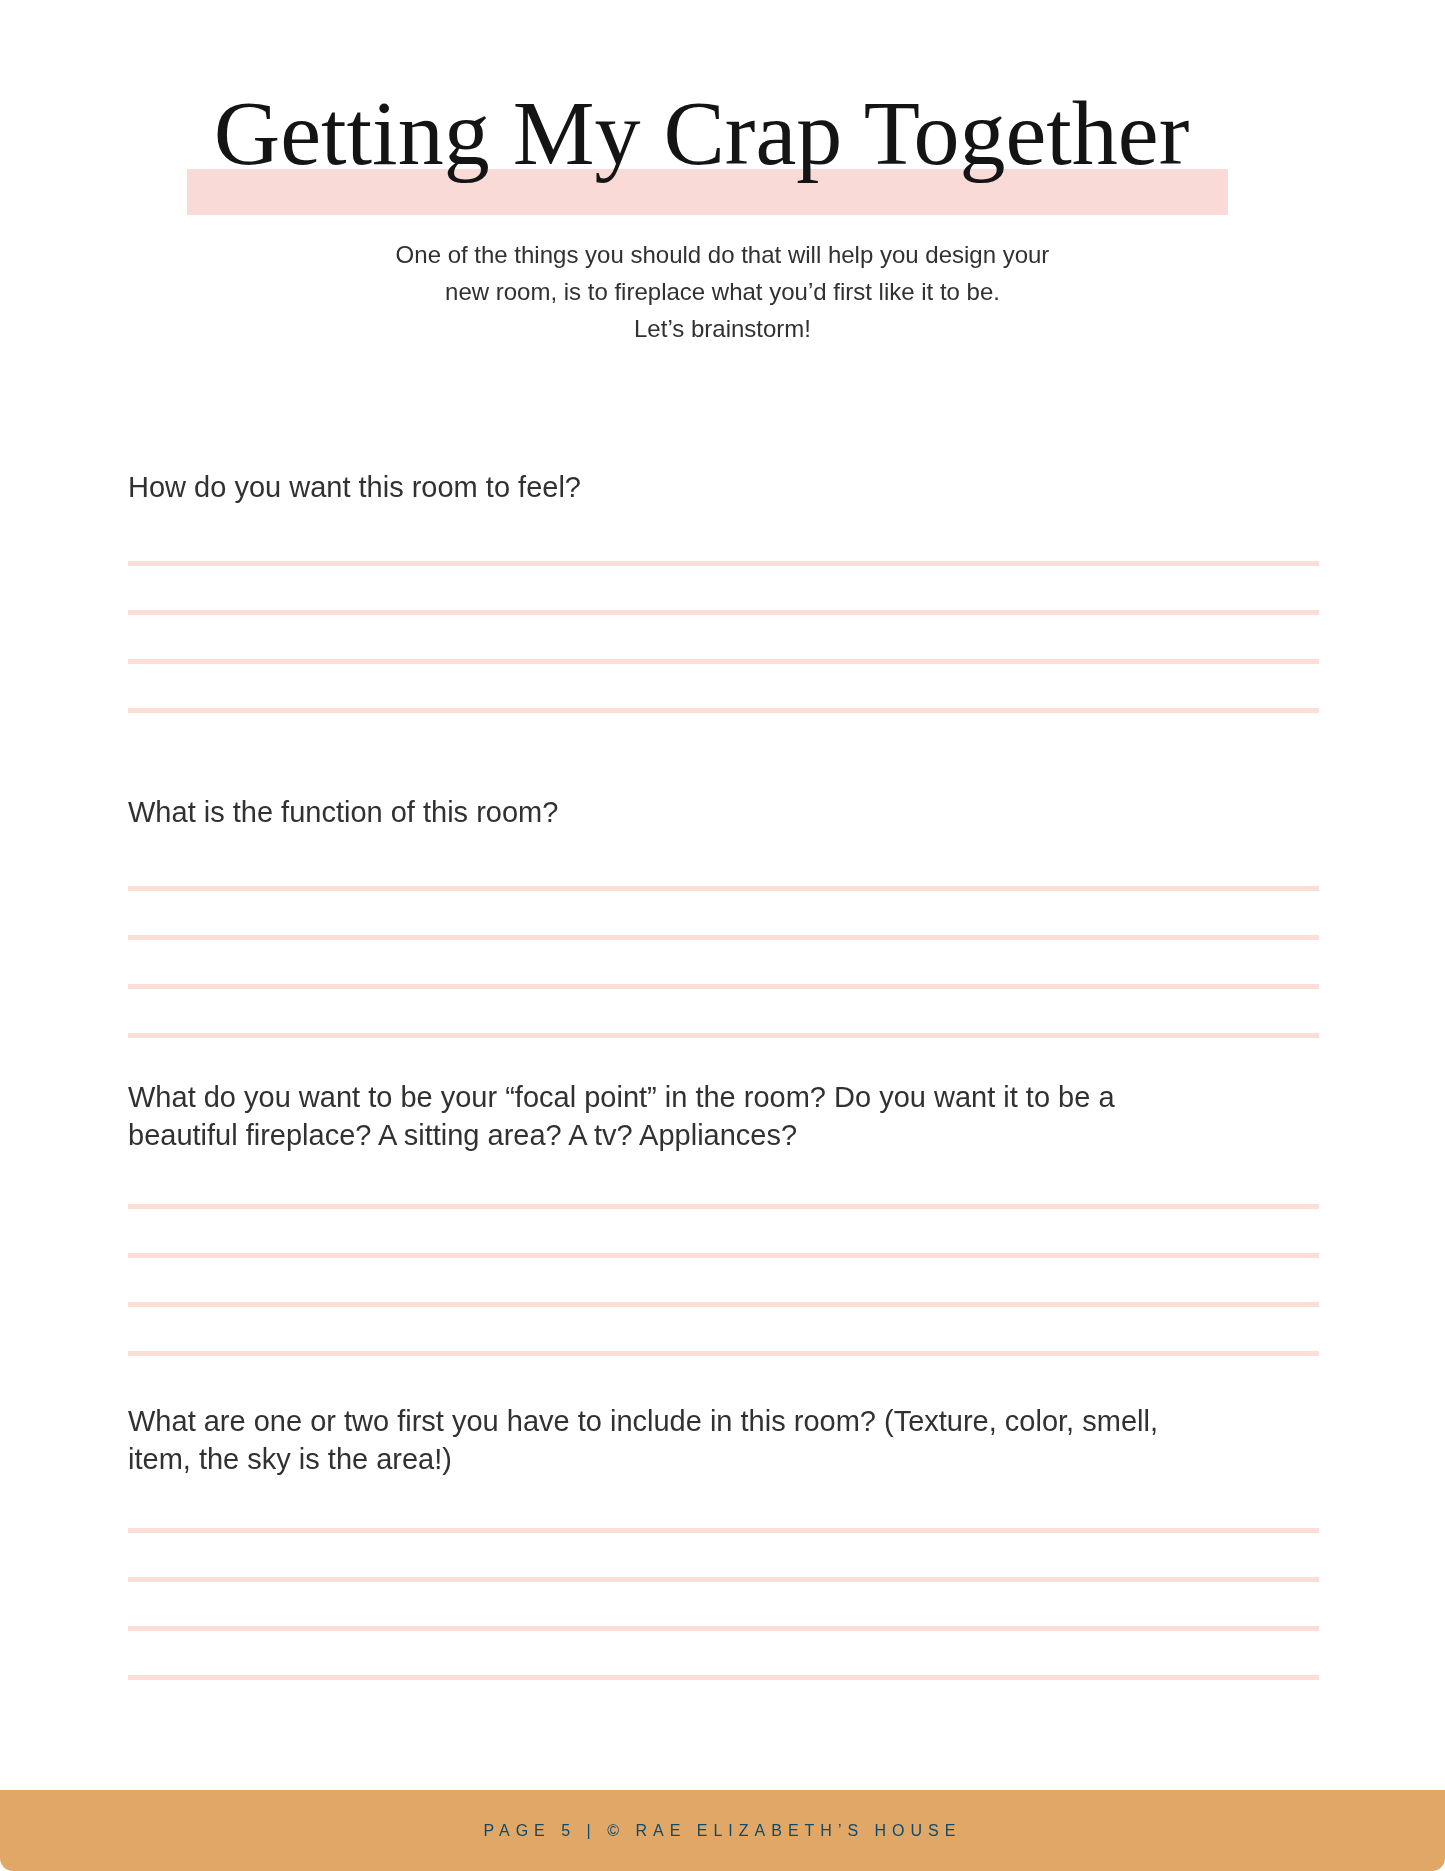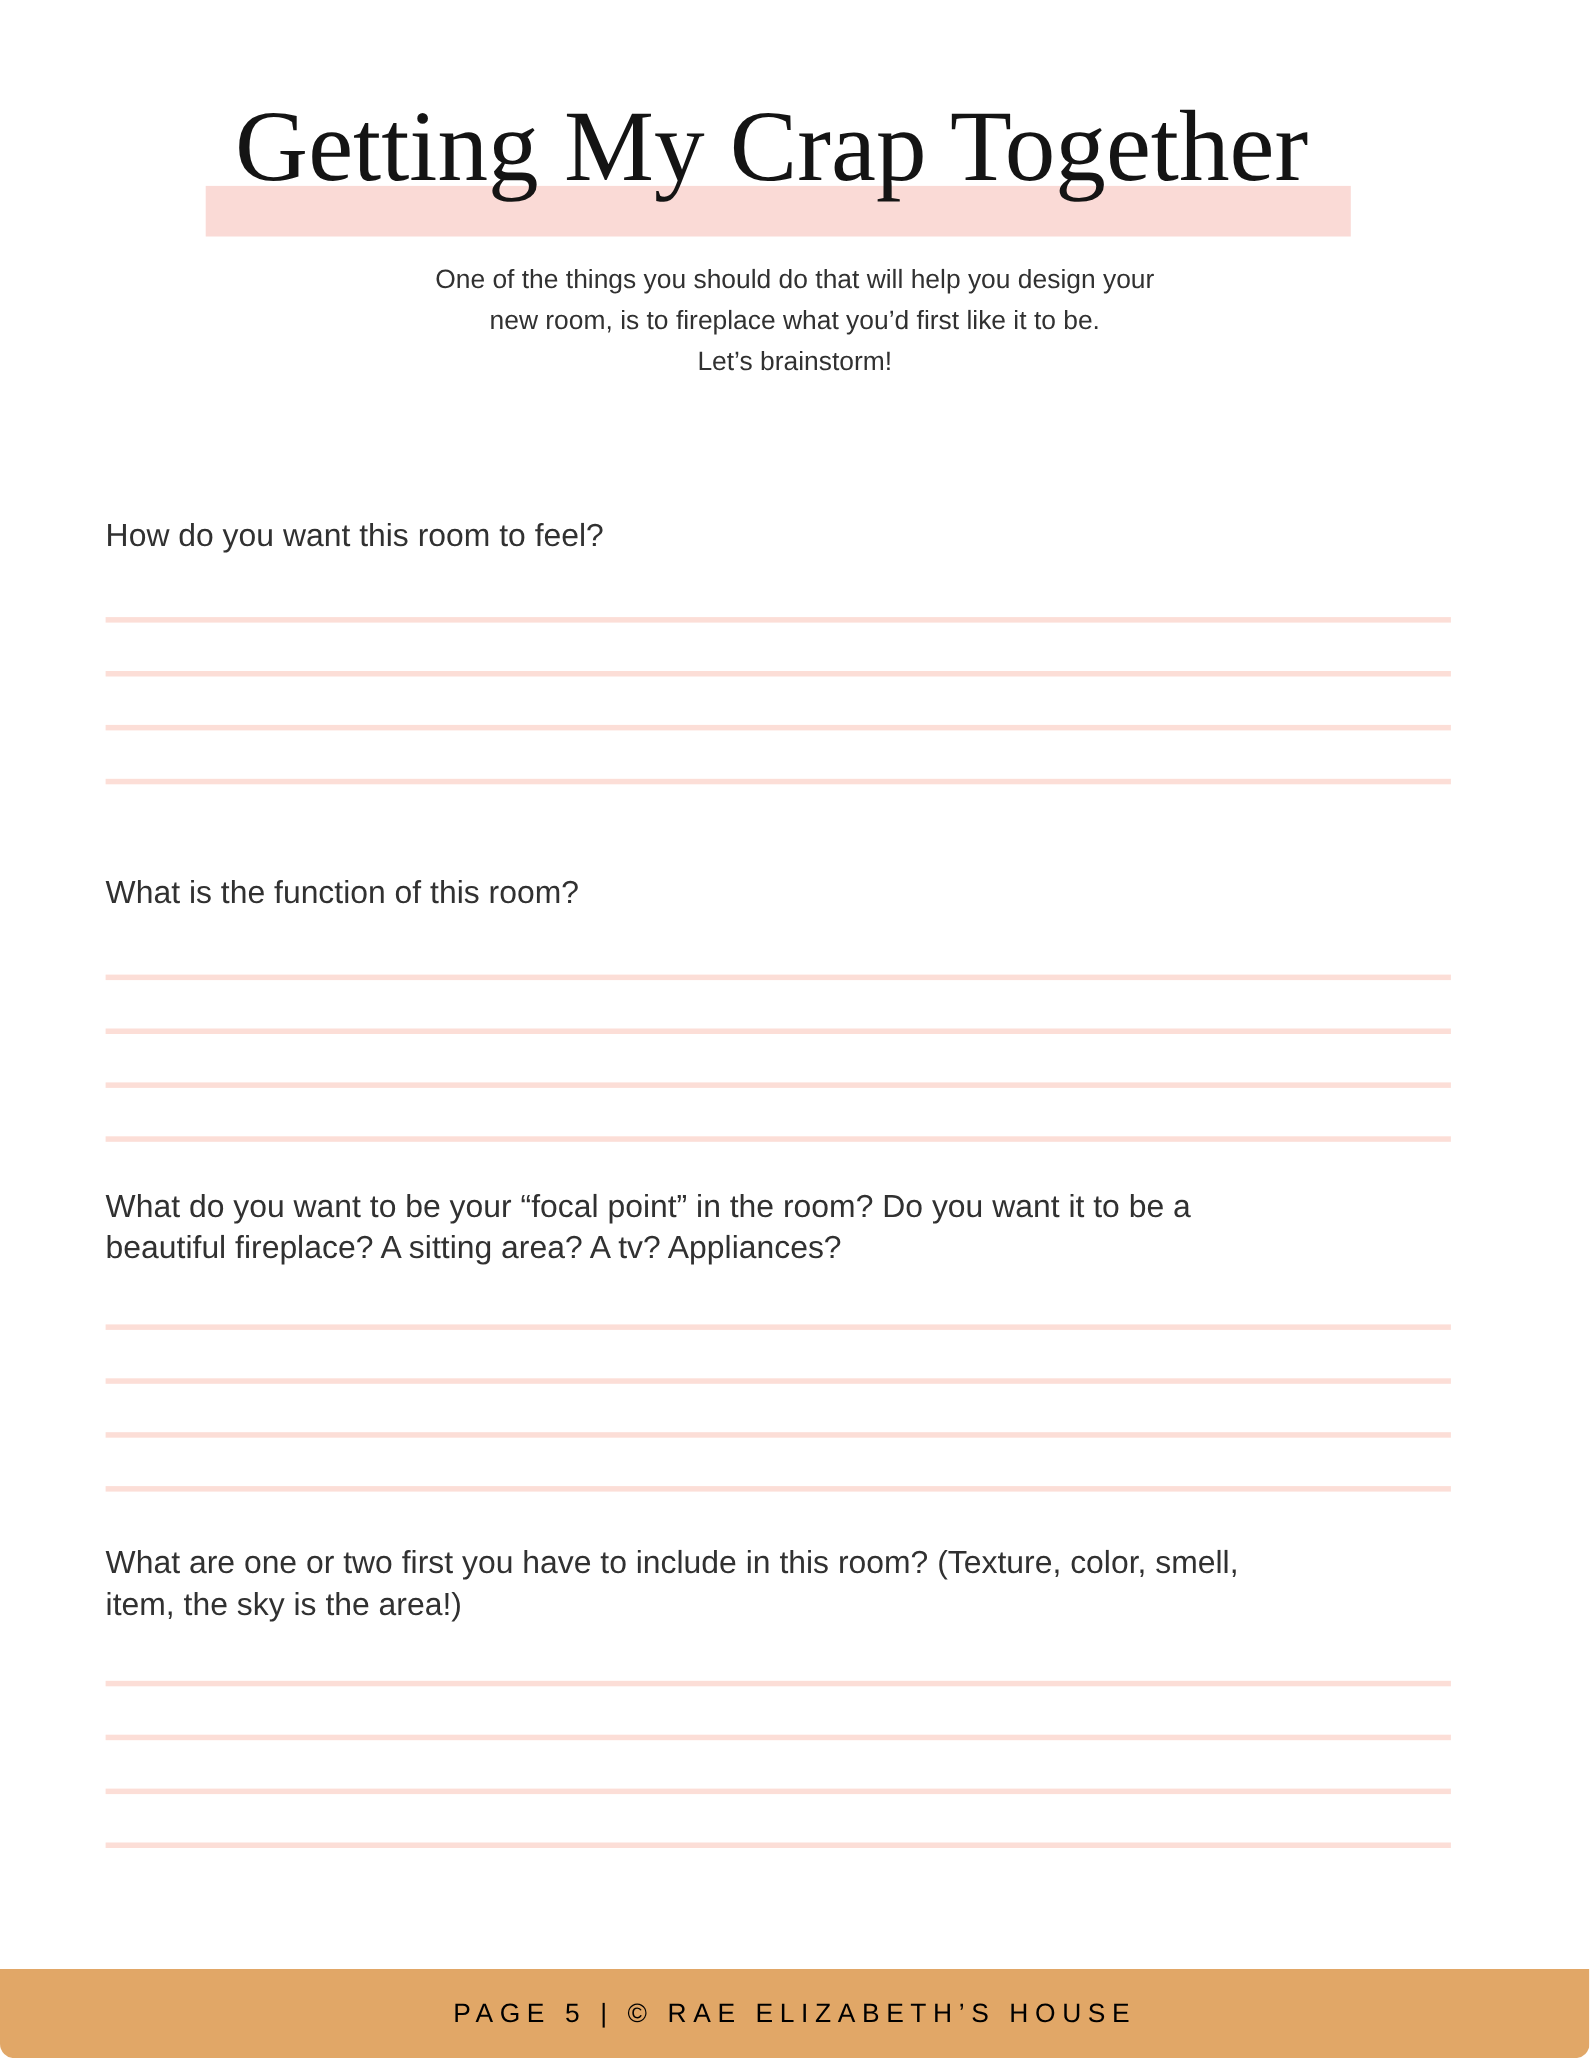--- a/index.html
+++ b/index.html
@@ -50,21 +50,21 @@
     text-align: center;
     font-size: 24px;
     line-height: 37px;
     font-weight: 500;
     color: #313131;
   }
 
   
   .question {
     position: absolute;
-    left: 96px;
+    left: 128px;
     right: 126px;
   }
   .q1 { top: 468px; }
   .q2 { top: 793px; }
   .q3 { top: 1078px; }
   .q4 { top: 1402px; }
 
   .qlabel {
     font-size: 29px;
     line-height: 38px;
@@ -85,22 +85,22 @@
     left: 0;
     top: 1790px;
     width: 1445px;
     height: 81px;
     background: #e1a767;
     display: flex;
     align-items: center;
     justify-content: center;
   }
   .footer-text {
-    color: #000000;
-    font-size: 24px;
+    color: #0c4a6e;
+    font-size: 16px;
     font-weight: 400;
     letter-spacing: 6px;
     white-space: nowrap;
   }
 </style>
 </head>
 <body>
 
 <div class="page">
 

